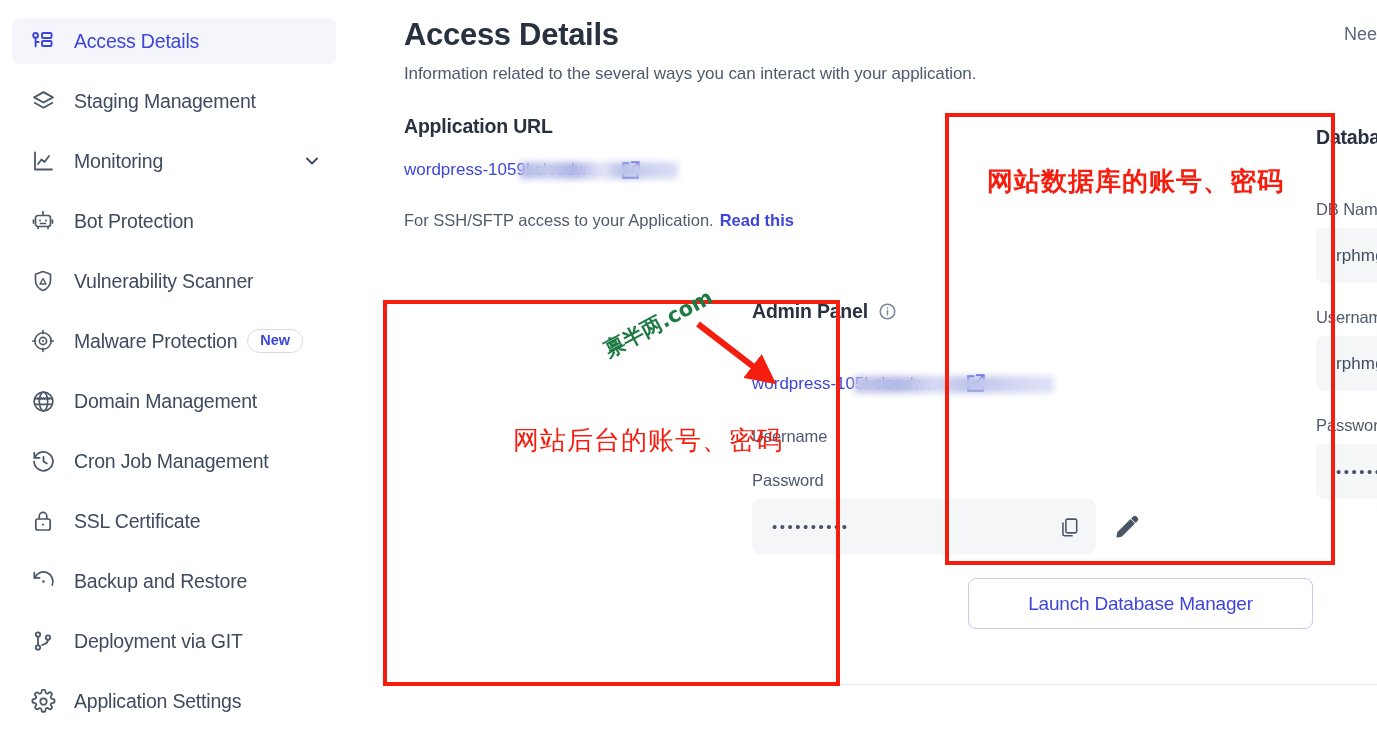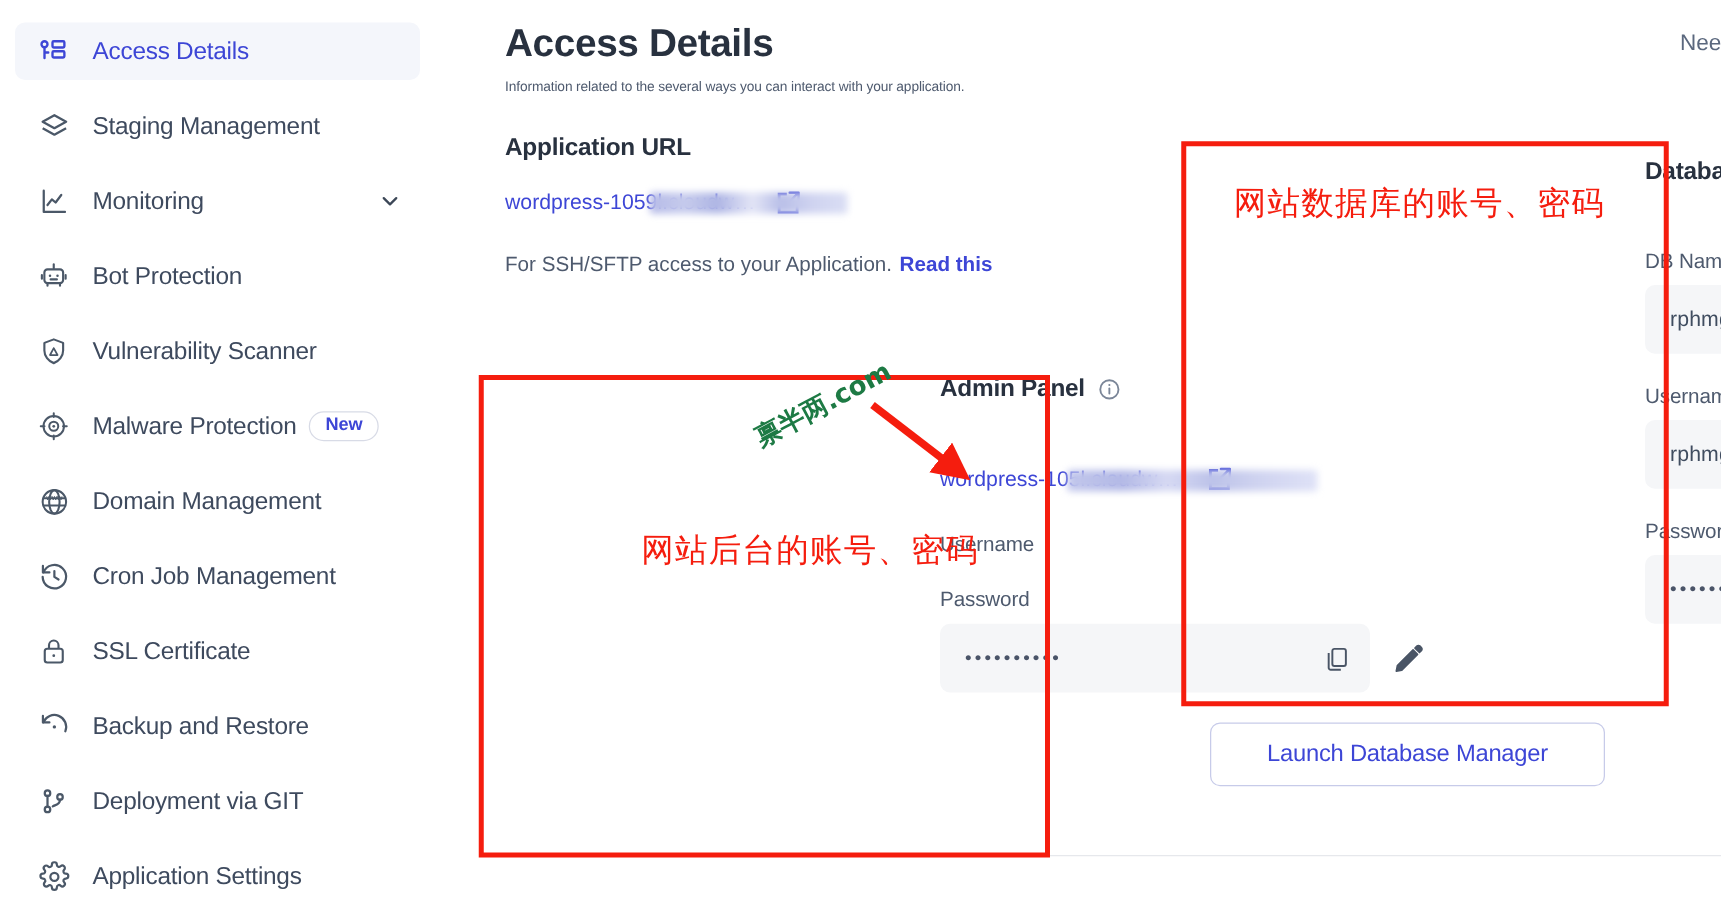--- a/index.html
+++ b/index.html
@@ -65,21 +65,21 @@
   }
   .page-title {
     font-size: 31px;
     font-weight: 700;
     color: #28313f;
     letter-spacing: -0.3px;
     line-height: 1.25;
   }
   .page-sub {
     margin-top: 9px;
-    font-size: 11px;
+    font-size: 17px;
     color: #4e5a6e;
     letter-spacing: -0.1px;
   }
   .need-help {
     position: absolute;
     top: 24px; right: 0;
     font-size: 18px;
     color: #5b687e;
     white-space: nowrap;
   }
@@ -166,21 +166,21 @@
     left: 0; top: 3px;
     width: 162px; height: 16px;
     background: linear-gradient(90deg,#ffffff 0%, #cdd0d6 5%, #b7bbc4 20%, #c9ccd4 38%, #dfe1e6 50%, #c1c5cd 62%, #d5d8de 78%, #b9bdc6 92%, #e6e8eb 100%);
     filter: blur(2.6px);
     border-radius: 2px;
   }
 
   .launch-btn {
     position: absolute;
     left: 968px; top: 578px;
-    width: 316px; height: 51px;
+    width: 345px; height: 51px;
     border: 1px solid #c7cbe9;
     border-radius: 8px;
     background: #fff;
     display: flex; align-items: center; justify-content: center;
     font-size: 19px;
     color: #3d46d6;
     cursor: pointer;
     letter-spacing: -0.2px;
   }
 
@@ -195,21 +195,21 @@
 
   .ann-text {
     position: absolute;
     color: #f51d0e;
     font-family: "DejaVu Sans", sans-serif;
     font-weight: 400;
     white-space: nowrap;
     pointer-events: none;
   }
   .ann-text.admin { left: 513px; top: 423px; font-size: 26px; letter-spacing: 1px; }
-  .ann-text.db    { left: 987px; top: 145px; font-size: 26px; letter-spacing: 1px; }
+  .ann-text.db    { left: 987px; top: 164px; font-size: 26px; letter-spacing: 1px; font-weight: bold; }
 
   .watermark {
     position: absolute;
     left: 612px; top: 336px;
     color: #1d7a44;
     font-family: "DejaVu Sans", sans-serif;
     font-weight: 700;
     font-size: 21px;
     transform: rotate(-28deg);
     transform-origin: left bottom;

